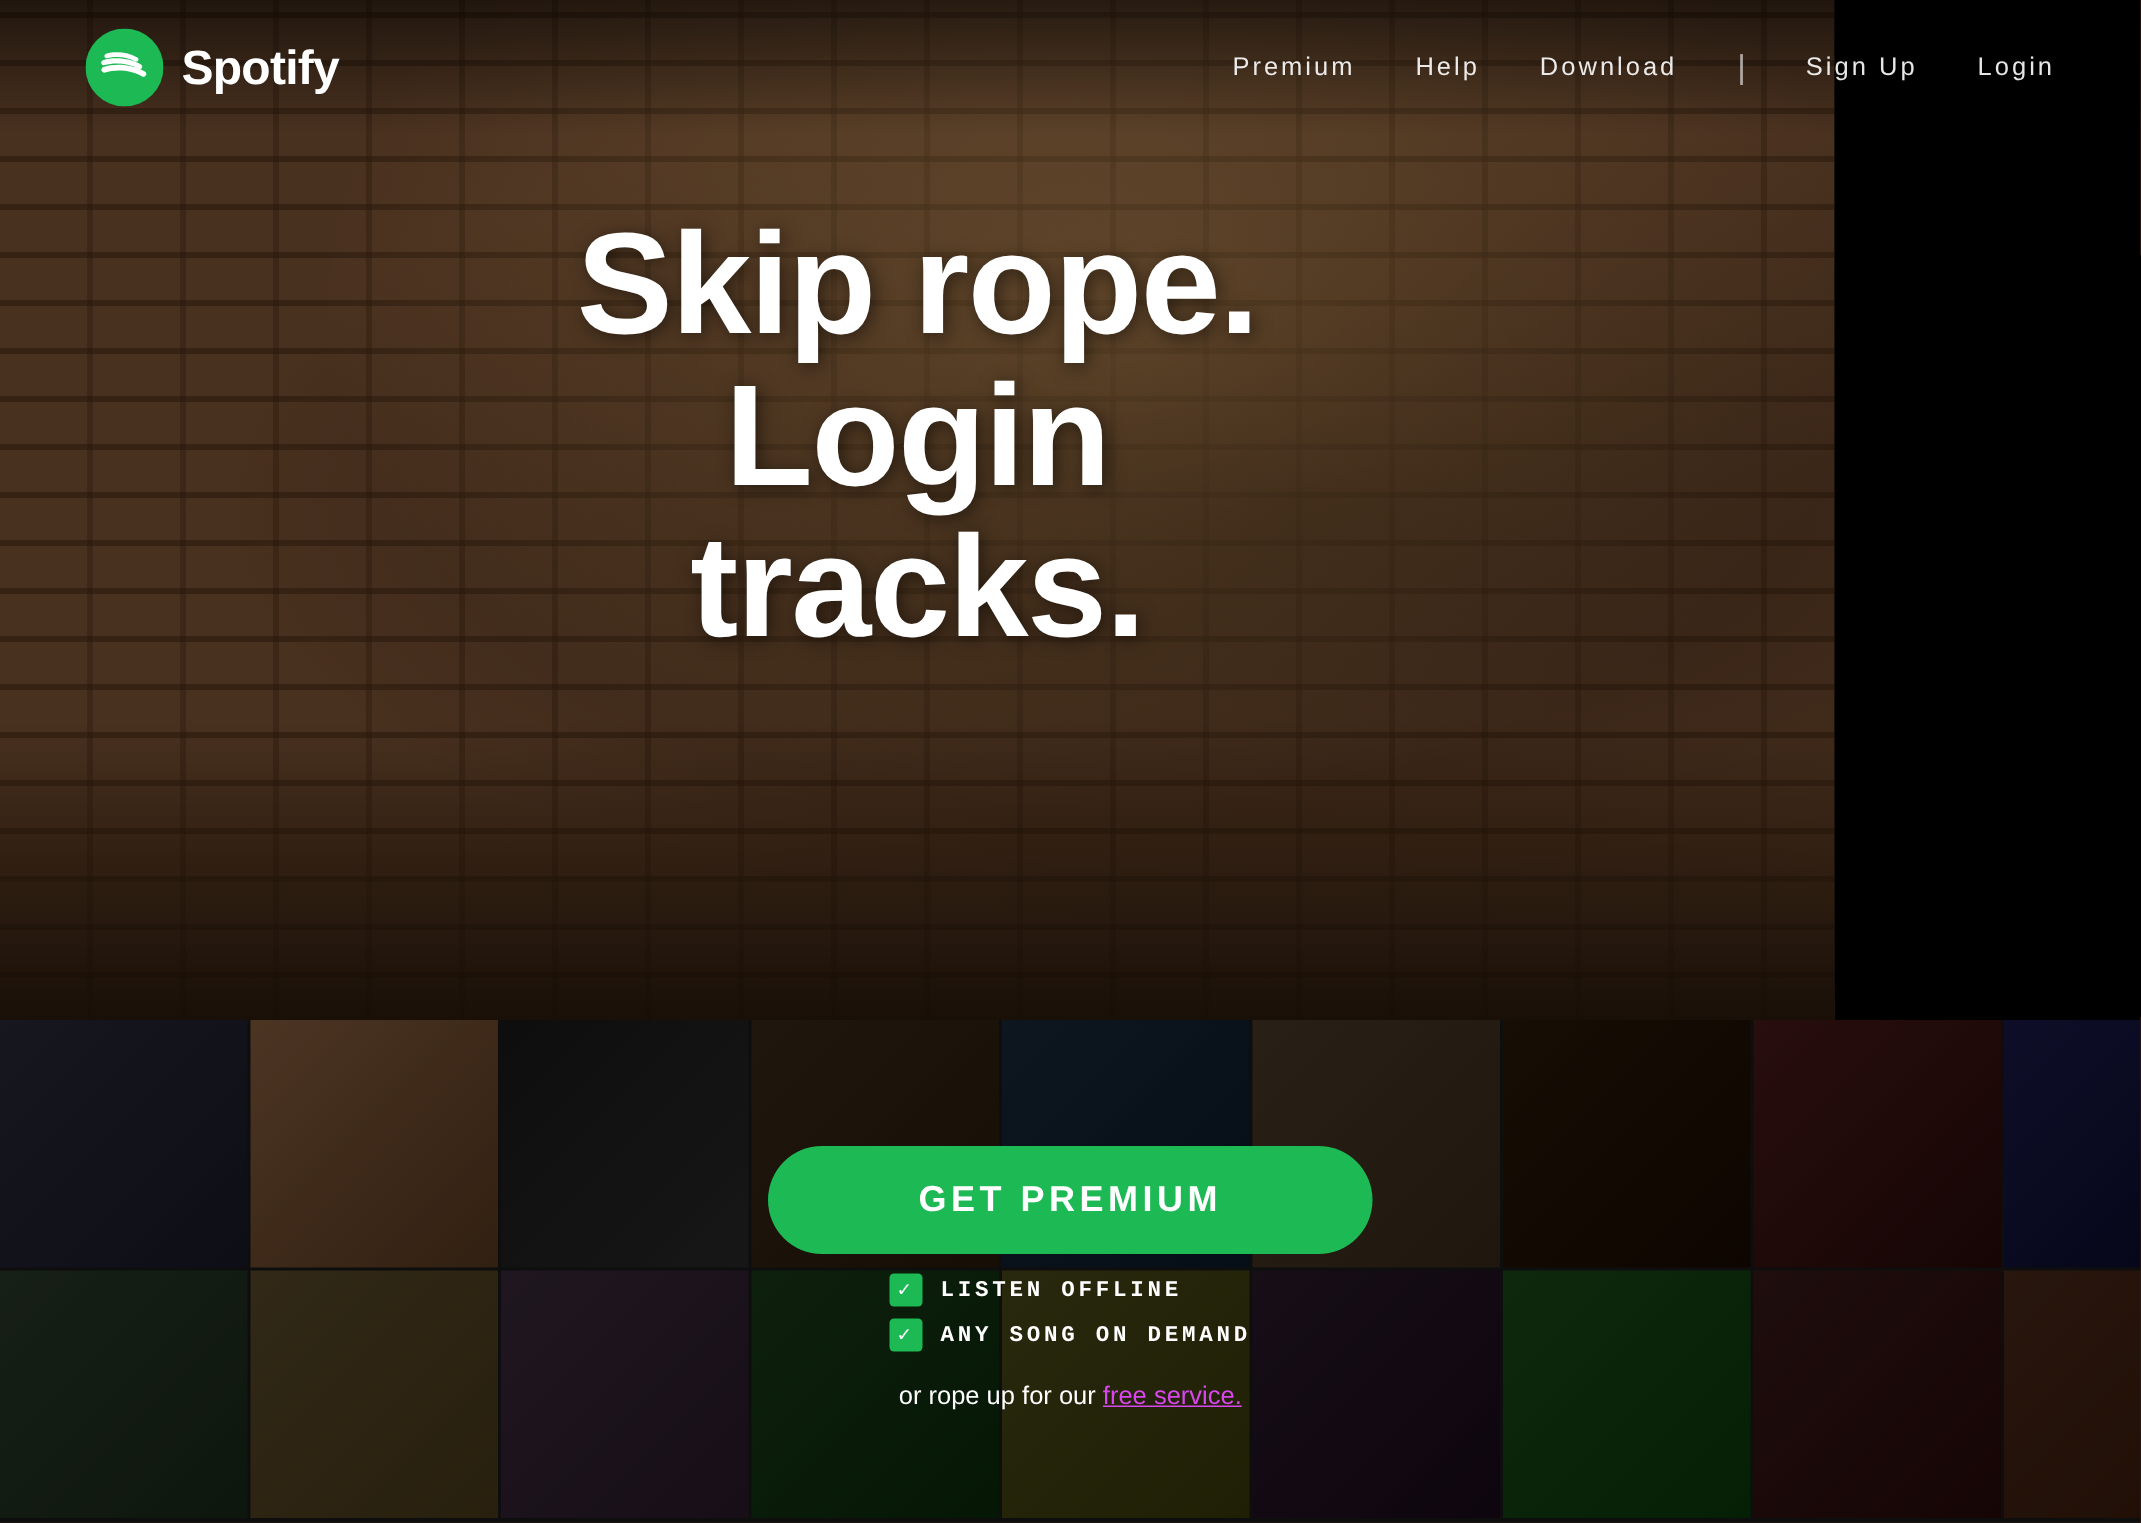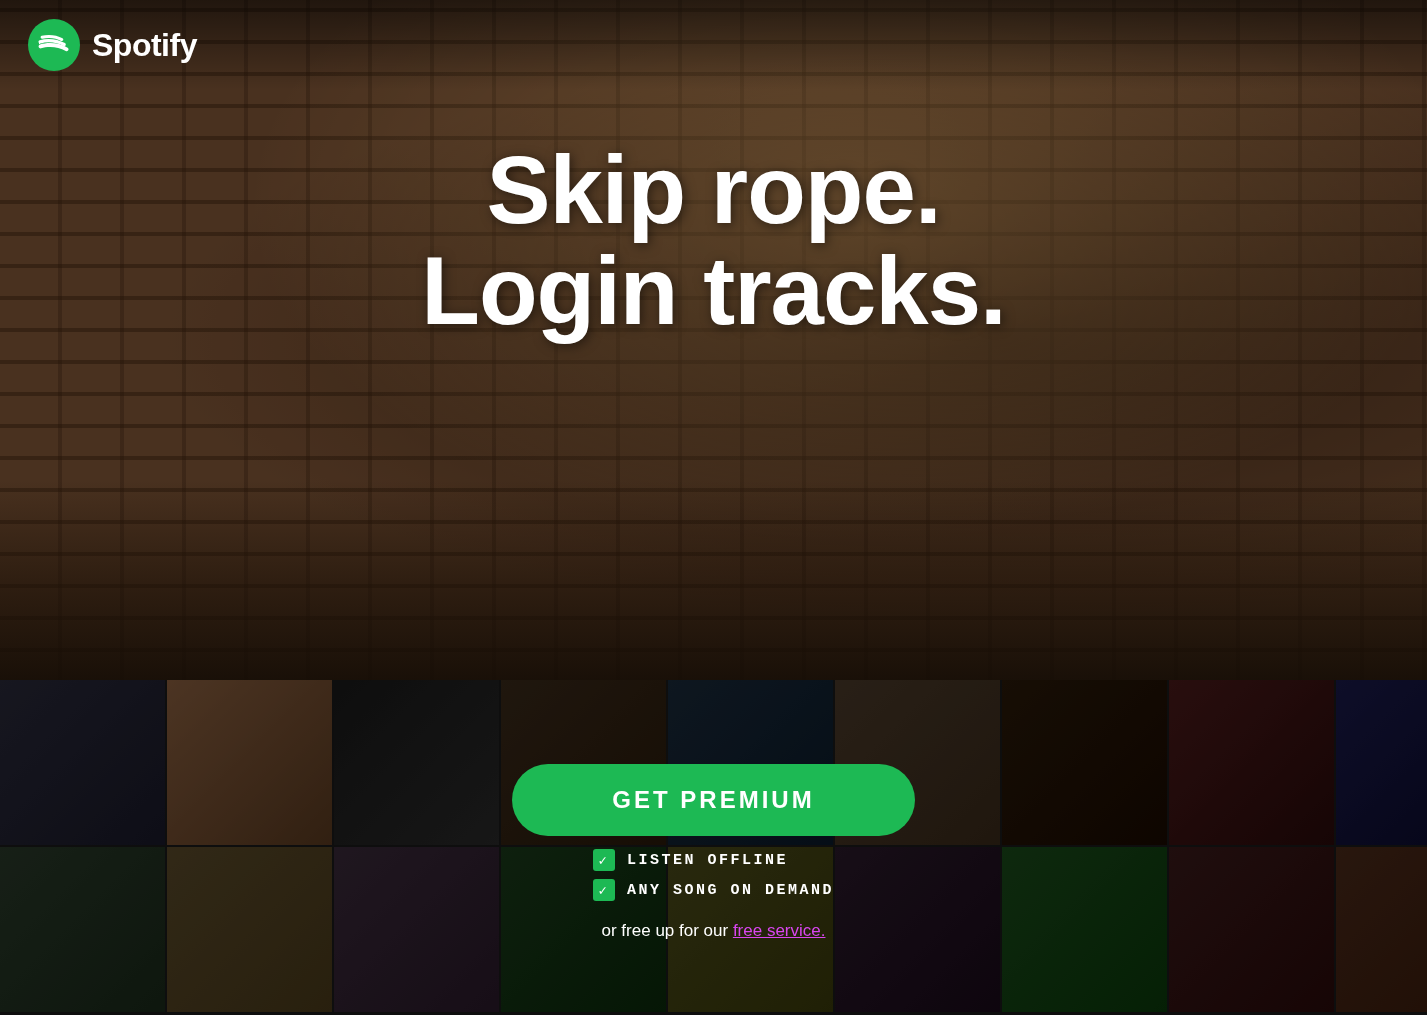--- a/index.html
+++ b/index.html
@@ -12,21 +12,21 @@
       background: #000;
     }
 
     
     nav {
       position: absolute;
       top: 0; left: 0; right: 0;
       height: 90px;
       display: flex;
       align-items: center;
-      padding: 0 28px;
+      padding: 0 57px;
       z-index: 10;
       background: linear-gradient(to bottom, rgba(0,0,0,0.55) 0%, rgba(0,0,0,0) 100%);
     }
 
     .logo-area {
       display: flex;
       align-items: center;
       gap: 12px;
       margin-right: auto;
     }
@@ -61,21 +61,21 @@
 
     .nav-divider {
       color: #fff;
       font-size: 22px;
       opacity: 0.6;
     }
 
     
     .hero {
       position: relative;
-      width: 1427px;
+      width: 1223px;
       height: 680px;
       overflow: hidden;
     }
 
     
     .hero-image-sim {
       position: absolute;
       inset: 0;
       background:
         radial-gradient(ellipse at 60% 30%, rgba(255,200,120,0.4) 0%, transparent 50%),
@@ -285,20 +285,28 @@
   <div class="logo-area">
     <svg class="spotify-icon" viewBox="0 0 512 512" fill="none" xmlns="http://www.w3.org/2000/svg">
       <circle cx="256" cy="256" r="256" fill="#1DB954"></circle>
       <path d="M372 315c-74-44-175-48-243-26-10 3-21-3-24-13s3-21 13-24c76-25 188-20 272 30 9 5 12 17 6 26s-17 12-24 7z" fill="white"></path>
       <path d="M348 265c-60-36-152-46-223-25-9 3-18-2-21-11s2-18 11-21c79-24 180-12 249 29 8 5 11 15 6 23s-15 11-22 5z" fill="white"></path>
       <path d="M325 216c-49-29-123-38-181-21-8 2-16-2-19-10s2-16 10-19c65-19 148-9 205 24 7 4 10 13 6 20s-13 10-21 6z" fill="white"></path>
     </svg>
     <span class="logo-text">Spotify</span>
   </div>
 
+  <div class="nav-links">
+    <a class="nav-link">Premium</a>
+    <a class="nav-link">Help</a>
+    <a class="nav-link">Download</a>
+    <span class="nav-divider">|</span>
+    <a class="nav-link">Sign Up</a>
+    <a class="nav-link">Login</a>
+  </div>
 </nav>
 
 <div class="hero">
 
   <div class="brick-overlay"></div>
   <div class="hero-image-sim"></div>
   <div class="hero-dark-overlay"></div>
   <div class="hero-floor"></div>
 
   <div class="hero-content">
@@ -347,16 +355,16 @@
         <div class="check-icon"></div>
         <span>LISTEN OFFLINE</span>
       </div>
       <div class="feature-item">
         <div class="check-icon"></div>
         <span>ANY SONG ON DEMAND</span>
       </div>
     </div>
 
     <div class="signup-text">
-      <span>or free up for our </span><a class="signup-link">free service.</a>
+      <span>or rope up for our </span><a class="signup-link">free service.</a>
     </div>
   </div>
 </div>
 
 </body></html>

